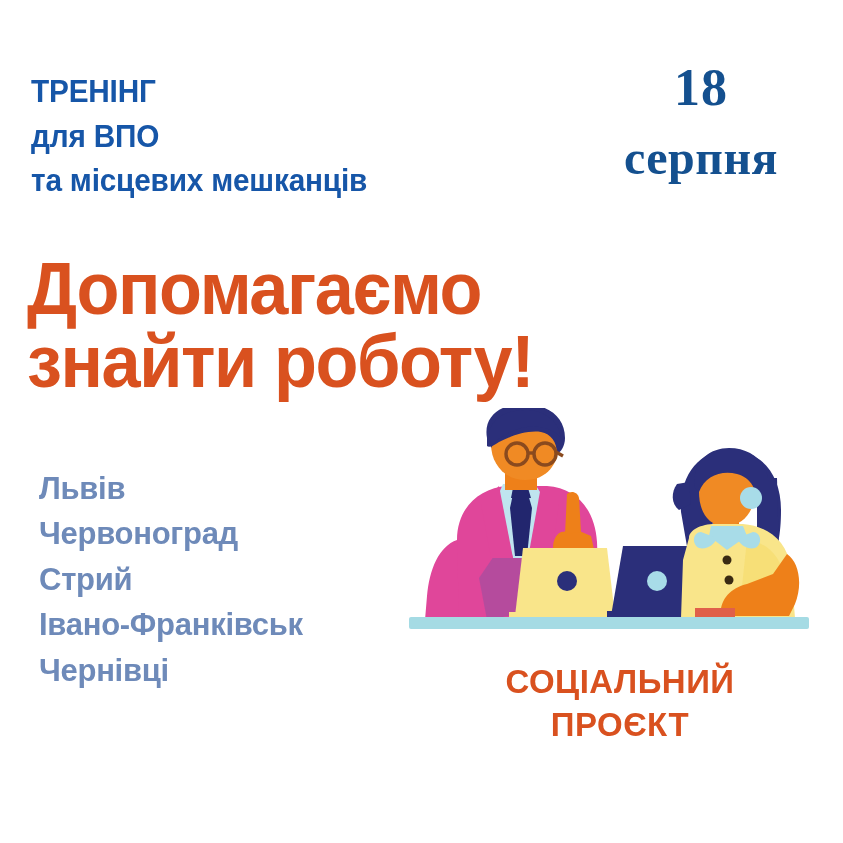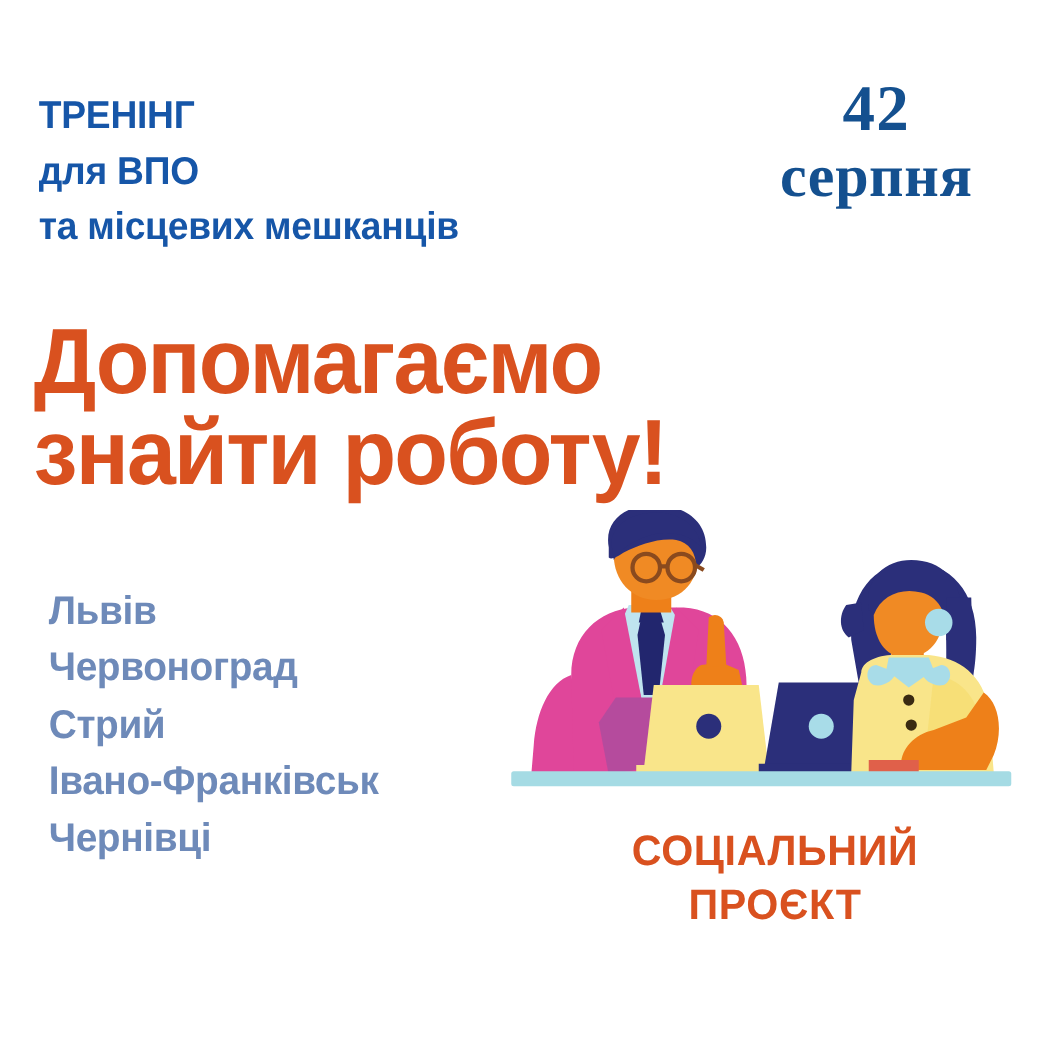--- a/index.html
+++ b/index.html
@@ -37,21 +37,21 @@
     position:absolute;
     left:570px;top:60px;
     width:262px;
     text-align:center;
     color:#14508f;
     font-family:"Liberation Serif", serif;
     font-weight:bold;
     line-height:1.06;
   }
   .date-day{display:block;font-size:52px;letter-spacing:1px;}
-  .date-month{display:block;font-size:48px;letter-spacing:0.5px;margin-top:2px;}
+  .date-month{display:block;font-size:48px;letter-spacing:0.5px;margin-top:18px;}
 
   
   .headline{
     position:absolute;
     left:27px;top:252px;
     width:620px;
     color:#d9511f;
     font-weight:bold;
     font-size:74px;
     line-height:0.99;
@@ -105,21 +105,21 @@
 
 <div class="poster">
 
   <div class="eyebrow">
     <span class="ln">ТРЕНІНГ</span>
     <span class="ln">для ВПО</span>
     <span class="ln">та місцевих мешканців</span>
   </div>
 
   <div class="date-block">
-    <span class="date-day">42</span>
+    <span class="date-day">18</span>
     <span class="date-month">серпня</span>
   </div>
 
   <div class="headline">
     <span class="ln">Допомагаємо</span>
     <span class="ln">знайти роботу!</span>
   </div>
 
   <div class="cities">
     <span class="city">Львів</span>

